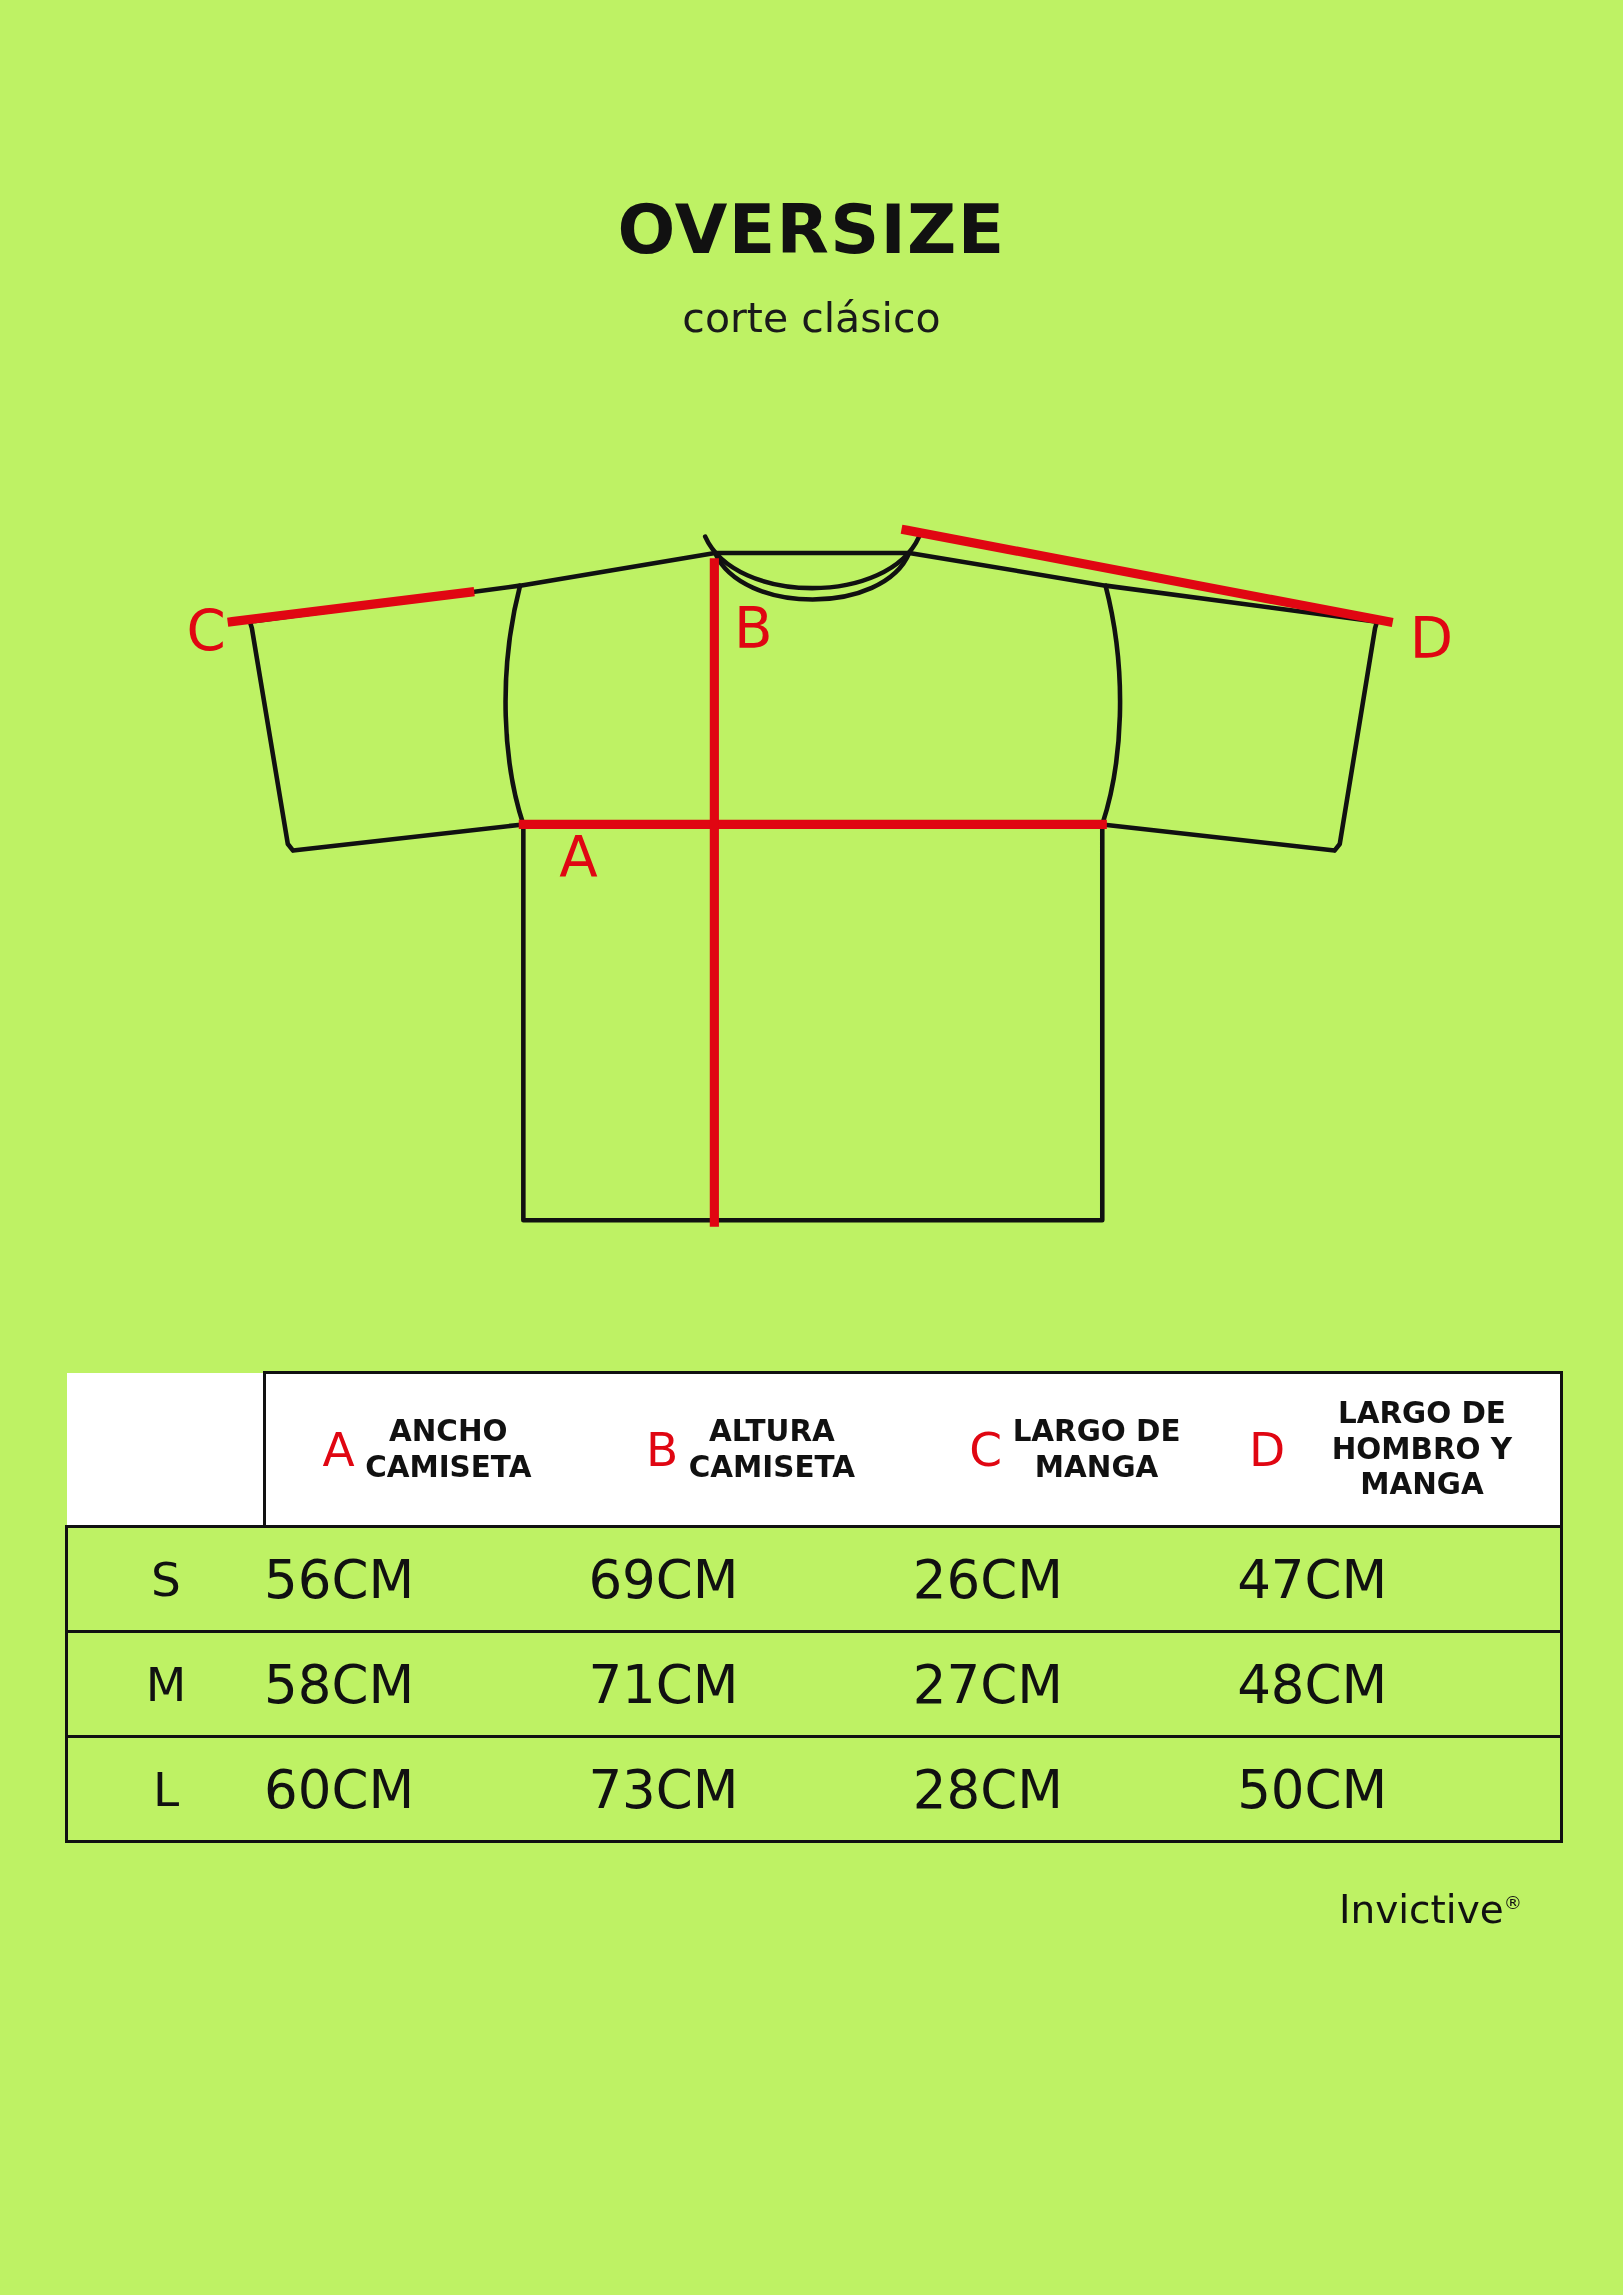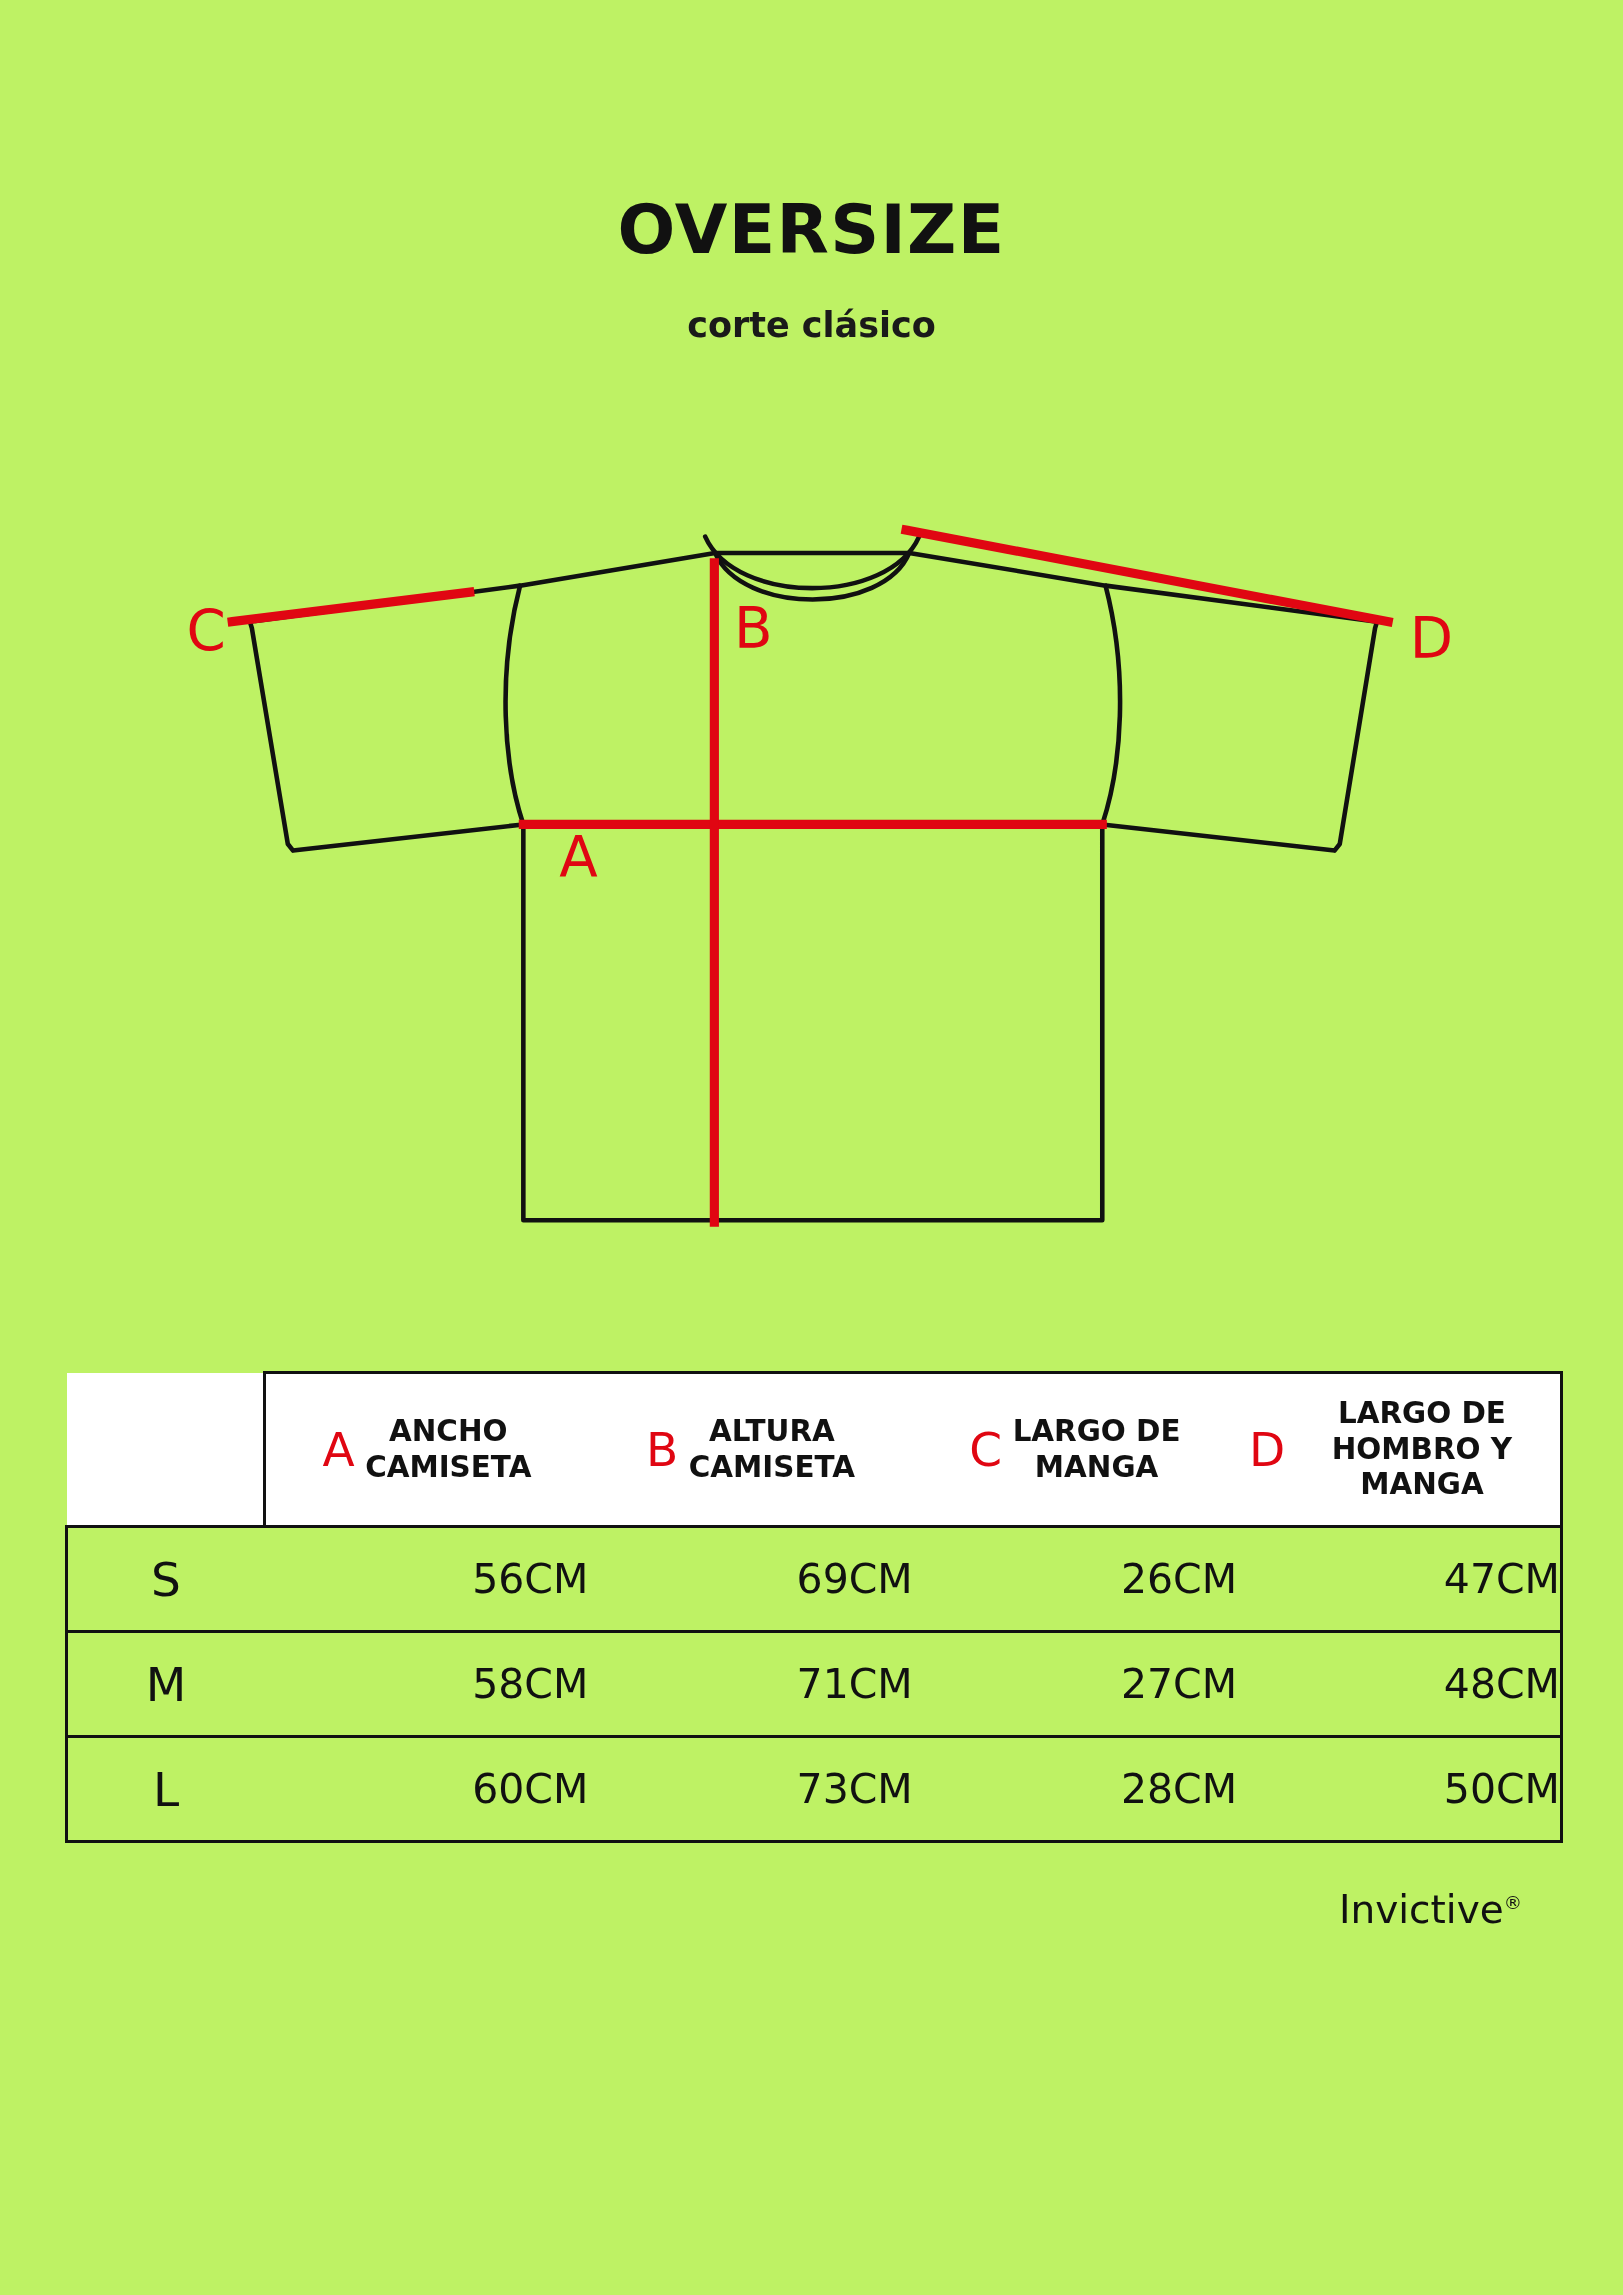--- a/index.html
+++ b/index.html
@@ -33,24 +33,24 @@
     font-family: "DejaVu Sans", sans-serif;
     font-weight: bold;
     font-size: 68px;
     letter-spacing: 1.3px;
     color: #111111;
     line-height: 1;
     margin: 0;
   }
   .subtitle {
     font-family: "DejaVu Sans", sans-serif;
-    font-weight: bold;
-    font-size: 35px;
+    font-weight: normal;
+    font-size: 41px;
     color: #1a1a1a;
-    margin-top: 44px;
+    margin-top: 34px;
     line-height: 1;
   }
 
   
   .diagram-wrap {
     position: absolute;
     top: 458px;
     left: 0;
     width: 1623px;
     height: 916px;
@@ -123,23 +123,23 @@
     width: 196px;
     text-align: center;
     font-family: "DejaVu Sans", sans-serif;
     font-size: 47px;
     color: #111111;
     border-top: 3.3px solid #111111;
     border-bottom: 3.3px solid #111111;
     border-left: 3.3px solid #111111;
   }
   .meas-cell {
-    text-align: right;
-    font-family: "DejaVu Sans", sans-serif;
-    font-size: 41px;
+    text-align: left;
+    font-family: "DejaVu Sans", sans-serif;
+    font-size: 53px;
     color: #111111;
     border-top: 3.3px solid #111111;
     border-bottom: 3.3px solid #111111;
   }
   .meas-cell.last { border-right: 3.3px solid #111111; }
 
   
   .brand {
     position: absolute;
     top: 1887px;

